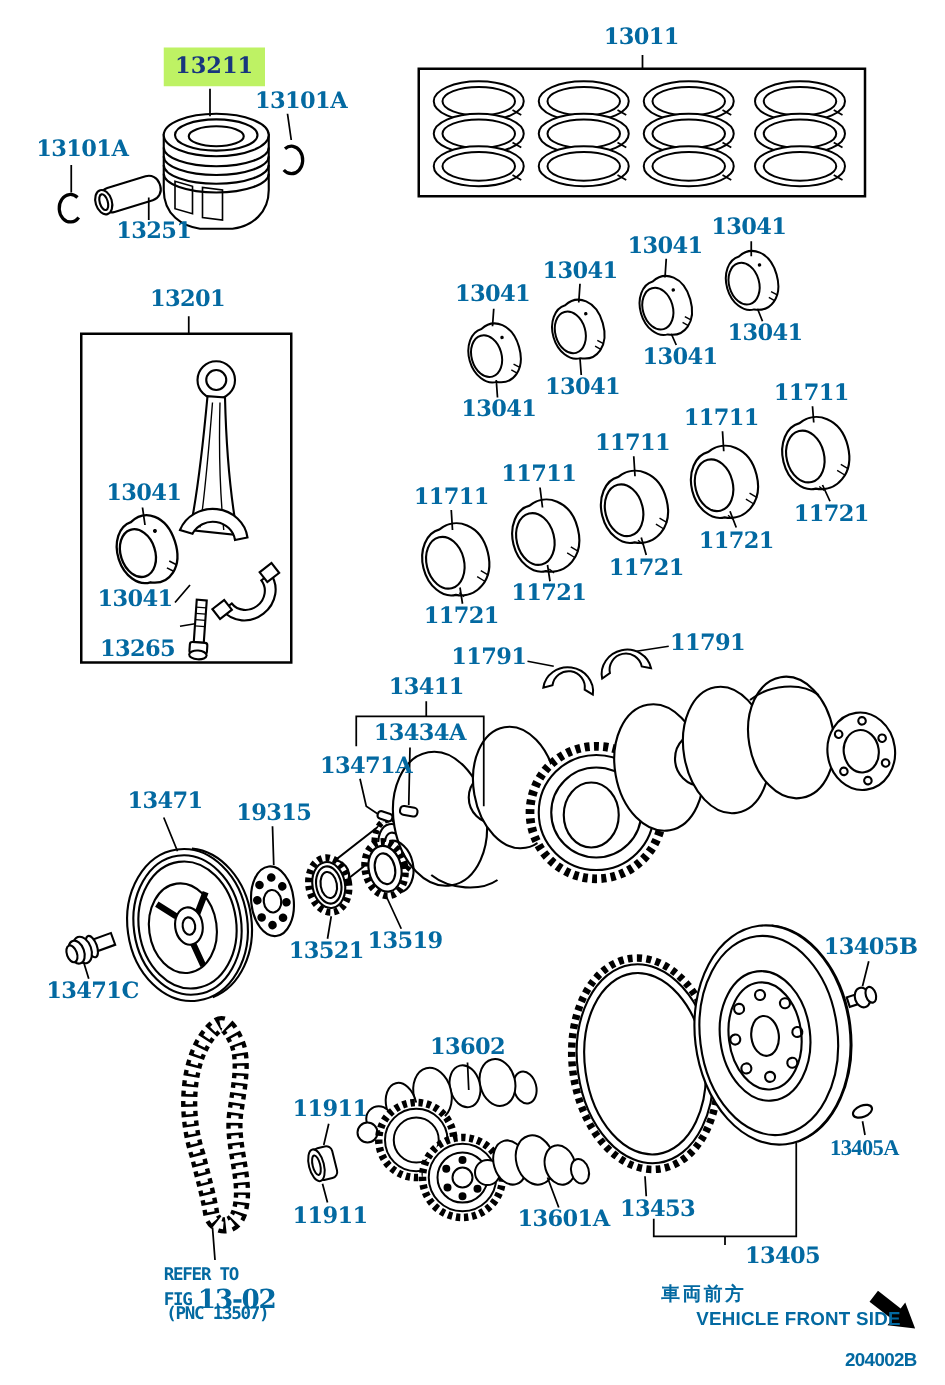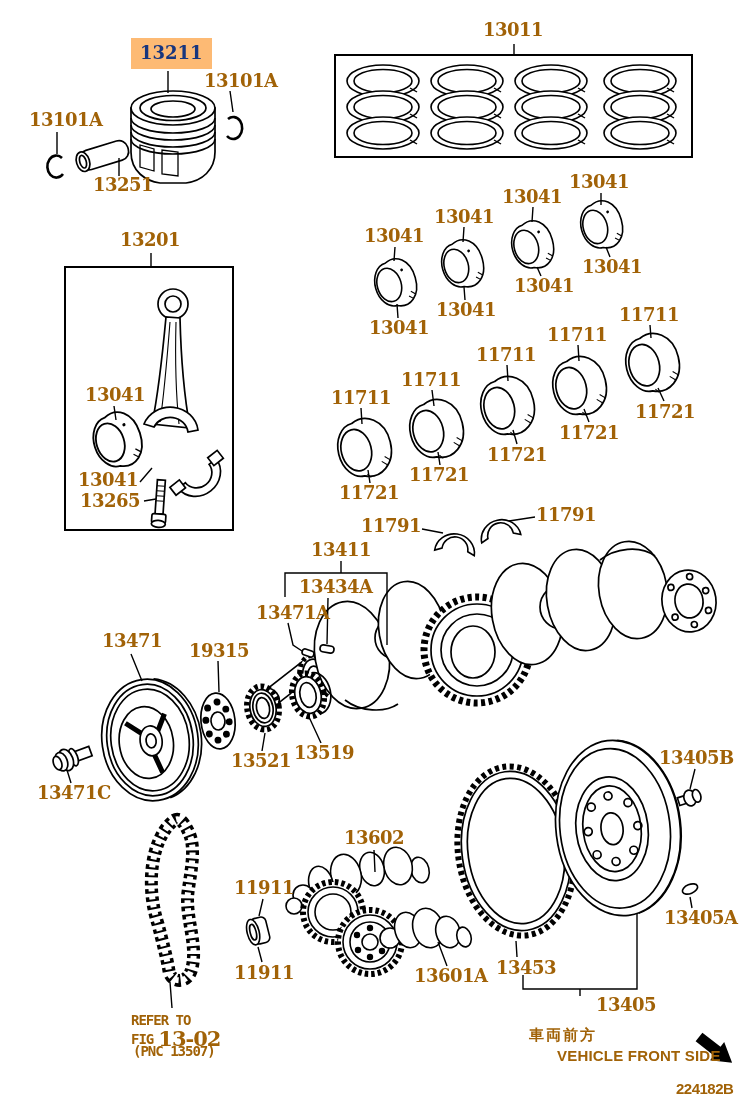--- a/index.html
+++ b/index.html
@@ -3,24 +3,24 @@
 <meta charset="utf-8">
 <style>
   html,body{margin:0;padding:0;background:#888;}
   #stage{
     position:relative;width:756px;height:1108px;background:#fff;
     overflow:hidden;font-family:"Liberation Sans",sans-serif;
   }
   #art{position:absolute;left:0;top:0;}
   .lbl{
     position:absolute;font:bold 18px "DejaVu Serif","Liberation Serif",serif;
-    letter-spacing:-0.5px;line-height:1;color:#a16207;white-space:nowrap;
+    letter-spacing:-0.5px;line-height:1;color:#0369a1;white-space:nowrap;
   }
   .hl{
-    background:#fdba74;color:#18367E;padding:6px 9px 7px;
+    background:#bef264;color:#18367E;padding:6px 9px 7px;
     letter-spacing:0;
   }
   .note{
     font:bold 14px "DejaVu Sans Mono","Liberation Mono",monospace;
     letter-spacing:-1px;
   }
   .fignum{
     font:bold 21px "DejaVu Serif","Liberation Serif",serif;
     letter-spacing:-1px;vertical-align:-2px;margin-left:5px;text-align:right;
   }
@@ -361,21 +361,21 @@
 
 <div class="lbl hl" style="left:131px;top:38px;">13211</div>
 <div class="lbl" style="left:204px;top:72px;">13101A</div>
 <div class="lbl" style="left:29px;top:111px;">13101A</div>
 <div class="lbl" style="left:93px;top:176px;">13251</div>
 <div class="lbl" style="left:483px;top:21px;">13011</div>
 <div class="lbl" style="left:120px;top:231px;">13201</div>
 
 <div class="lbl" style="left:85px;top:386px;">13041</div>
 <div class="lbl" style="left:78px;top:471px;">13041</div>
-<div class="lbl" style="left:80px;top:492px;text-align:center;">13265</div>
+<div class="lbl" style="left:80px;top:511px;text-align:center;">13265</div>
 
 <div class="lbl" style="left:364px;top:227px;">13041</div>
 <div class="lbl" style="left:434px;top:208px;">13041</div>
 <div class="lbl" style="left:502px;top:188px;">13041</div>
 <div class="lbl" style="left:569px;top:173px;">13041</div>
 <div class="lbl" style="left:369px;top:319px;">13041</div>
 <div class="lbl" style="left:436px;top:301px;">13041</div>
 <div class="lbl" style="left:514px;top:277px;">13041</div>
 <div class="lbl" style="left:582px;top:258px;">13041</div>
 
@@ -404,23 +404,23 @@
 <div class="lbl" style="left:37px;top:784px;">13471C</div>
 
 <div class="lbl" style="left:344px;top:829px;">13602</div>
 <div class="lbl" style="left:234px;top:879px;">11911</div>
 <div class="lbl" style="left:234px;top:964px;">11911</div>
 <div class="lbl" style="left:414px;top:967px;">13601A</div>
 
 <div class="lbl" style="left:496px;top:959px;">13453</div>
 <div class="lbl" style="left:551px;top:996px;margin-left:45px;">13405</div>
 <div class="lbl" style="left:659px;top:749px;">13405B</div>
-<div class="lbl" style="left:664px;top:909px;">13405A</div>
+<div class="lbl" style="left:664px;top:909px;font-family:Liberation Serif, serif;">13405A</div>
 
 <div class="lbl note" style="left:131px;top:1012px;">REFER TO</div>
 <div class="lbl note" style="left:131px;top:1026px;"><span>FIG</span><span class="fignum">13-02</span></div>
 <div class="lbl note" style="left:133px;top:1043px;">(PNC 13507)</div>
 
 <div class="lbl jp" style="left:529px;top:1026px;">車両前方</div>
 <div class="lbl en" style="left:557px;top:1047px;">VEHICLE FRONT SIDE</div>
-<div class="lbl code" style="left:676px;top:1080px;">224182B</div>
+<div class="lbl code" style="left:676px;top:1080px;">204002B</div>
 
 </div>
 
 </body></html>

